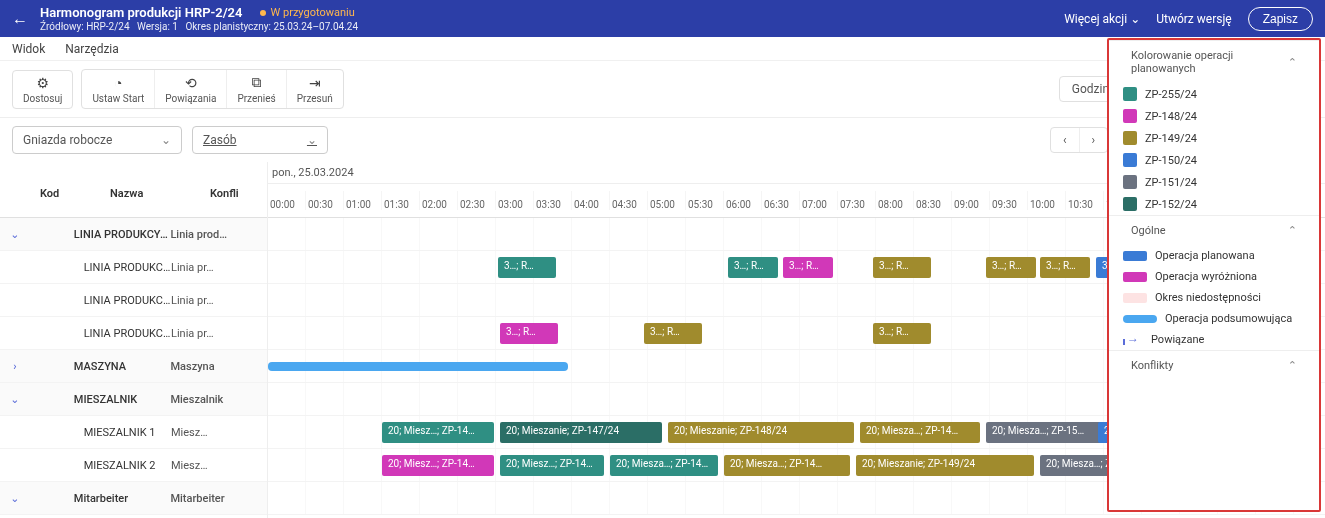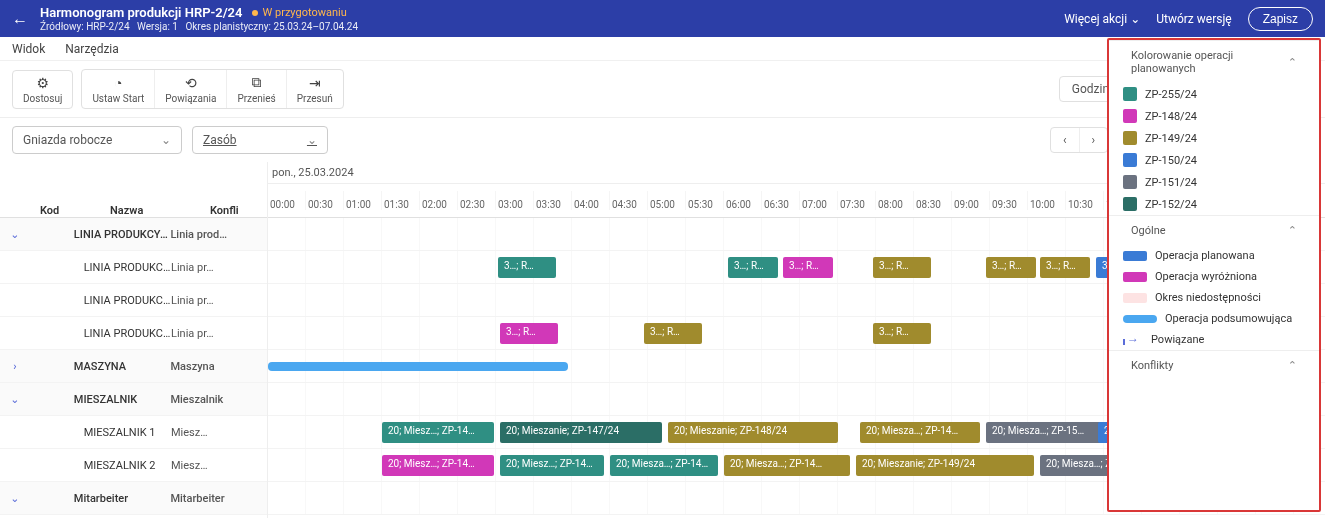--- a/index.html
+++ b/index.html
@@ -5,21 +5,21 @@
   * { box-sizing: border-box; margin: 0; padding: 0; }
   body { font-family: -apple-system, BlinkMacSystemFont, "Segoe UI", Roboto, Arial, sans-serif; font-size: 12px; color: #333; background: #fff; width: 1325px; height: 518px; overflow: hidden; position: relative; }
 
   .topbar { background: #2c3ea7; color: #fff; height: 37px; display: flex; align-items: center; padding: 0 12px; gap: 12px; }
   .topbar .back { cursor: pointer; font-size: 16px; }
   .topbar .title { font-weight: 600; font-size: 13px; }
   .topbar .status { display: inline-flex; align-items: center; gap:4px; font-size:11px; color:#ffb74d;}
   .topbar .status-dot { width:6px; height:6px; background:#ffb74d; border-radius:50%; }
   .topbar .subline { font-size: 10px; opacity: 0.9; margin-top:1px;}
   .topbar .left { display:flex; flex-direction:column; gap:0; }
-  .topbar .left-row1 { display:flex; align-items:center; gap:10px;}
+  .topbar .left-row1 { display:flex; align-items:center; gap:18px;}
   .topbar .spacer { flex: 1; }
   .topbar .actions { display:flex; align-items:center; gap:16px; }
   .topbar .link-btn { color:#fff; font-size:12px; cursor:pointer; }
   .topbar .save-btn { border:1px solid #fff; border-radius:14px; padding:4px 14px; color:#fff; font-size:12px; cursor:pointer; background:transparent;}
 
   .menubar { height:24px; display:flex; align-items:center; gap:20px; padding:0 12px; font-size:12px; color:#444; border-bottom:1px solid #f0f0f0;}
   .menubar .item { cursor:pointer; }
 
   .toolbar-row { display:flex; align-items:center; padding:8px 12px; gap:8px; border-bottom:1px solid #eee;}
   .tool-group { display:flex; border:1px solid #e0e0e0; border-radius:4px; overflow:hidden; }
@@ -40,21 +40,21 @@
   .nav-arrows { display:flex; border:1px solid #e0e0e0; border-radius:4px; overflow:hidden;}
   .nav-arrows .ab { padding:5px 12px; cursor:pointer; color:#555; border-right:1px solid #eee;}
   .nav-arrows .ab:last-child{border-right:none;}
   .zoom-ctrl { display:flex; align-items:center; gap:8px; border:1px solid #e0e0e0; border-radius:4px; padding:4px 10px;}
   .zoom-ctrl .slider { width:90px; height:4px; background:#d0d0e0; border-radius:2px; position:relative;}
   .zoom-ctrl .slider .thumb { position:absolute; left:6px; top:-3px; width:10px; height:10px; background:#5b6dd9; border-radius:50%;}
   .expand-btn { border:1px solid #e0e0e0; border-radius:4px; padding:5px 8px; cursor:pointer; color:#555;}
 
   .gantt-wrap { display:flex; height: 360px; }
   .left-cols { width:268px; border-right:1px solid #eee; overflow:hidden; }
-  .left-head { display:flex; height:56px; align-items:flex-end; padding:0 0 0 0; font-size:11px; font-weight:600; color:#333; border-bottom:1px solid #e0e0e0;}
+  .left-head { display:flex; height:56px; align-items:flex-end; padding:0 0 17px 0; font-size:11px; font-weight:600; color:#333; border-bottom:1px solid #e0e0e0;}
   .left-head .c1 { width:110px; padding-left:40px;}
   .left-head .c2 { width:100px; }
   .left-head .c3 { width:50px;margin-top:23px; }
   .lrow { display:flex; align-items:center; height:33px; border-bottom:1px solid #f3f3f3; font-size:11px; color:#333;}
   .lrow .exp { width:34px; text-align:center; color:#5b6dd9; cursor:pointer; font-size:11px;}
   .lrow .c1t { width:110px; white-space:nowrap; overflow:hidden; text-overflow:ellipsis;margin-left:44px;}
   .lrow .c2t { width:110px; white-space:nowrap; overflow:hidden; text-overflow:ellipsis; color:#555;}
   .lrow.group { background:#fafafa; font-weight:500;}
   .lrow.child .exp { }
   .lrow.child .c1t { padding-left:10px;}
@@ -289,21 +289,21 @@
             <div class="bar c-olive" style="left: 376px; width: 58px;">3…; R…</div>
             <div class="bar c-olive" style="left: 605px; width: 58px;">3…; R…</div>
           </div>
           <div class="rrow striped">
             <div class="summ" style="left: 0px; width: 300px;"></div>
           </div>
           <div class="rrow striped"></div>
           <div class="rrow striped">
             <div class="bar c-green" style="left: 114px; width: 112px;">20; Miesz…; ZP-14…</div>
             <div class="bar c-darkteal" style="left: 232px; width: 162px;">20; Mieszanie; ZP-147/24</div>
-            <div class="bar c-olive" style="left: 400px; width: 170px;">20; Mieszanie; ZP-148/24</div>
+            <div class="bar c-olive" style="left: 400px; width: 186px;">20; Mieszanie; ZP-148/24</div>
             <div class="bar c-olive" style="left: 592px; width: 120px;">20; Miesza…; ZP-14…</div>
             <div class="bar c-gray" style="left: 718px; width: 126px;">20; Miesza…; ZP-15…</div>
             <div class="bar c-blue" style="left: 830px; width: 80px;">20; Mieszanie; …</div>
           </div>
           <div class="rrow striped">
             <div class="bar c-magenta" style="left: 114px; width: 112px;">20; Miesz…; ZP-14…</div>
             <div class="bar c-green" style="left: 232px; width: 104px;">20; Miesz…; ZP-14…</div>
             <div class="bar c-green" style="left: 342px; width: 108px;">20; Miesza…; ZP-14…</div>
             <div class="bar c-olive" style="left: 456px; width: 126px;">20; Miesza…; ZP-14…</div>
             <div class="bar c-olive" style="left: 588px; width: 178px;">20; Mieszanie; ZP-149/24</div>

